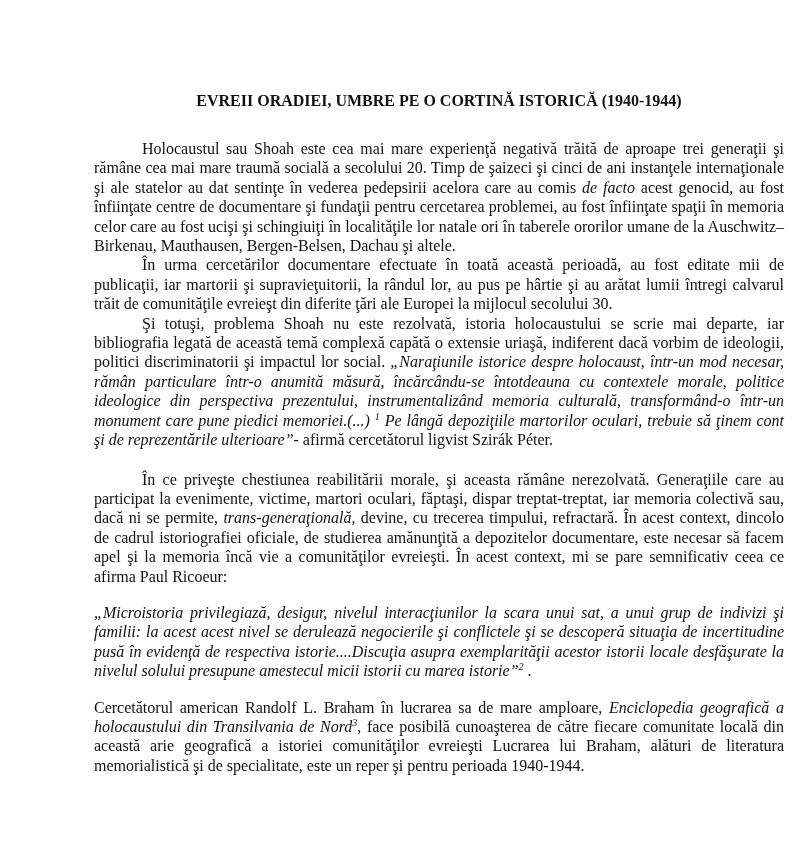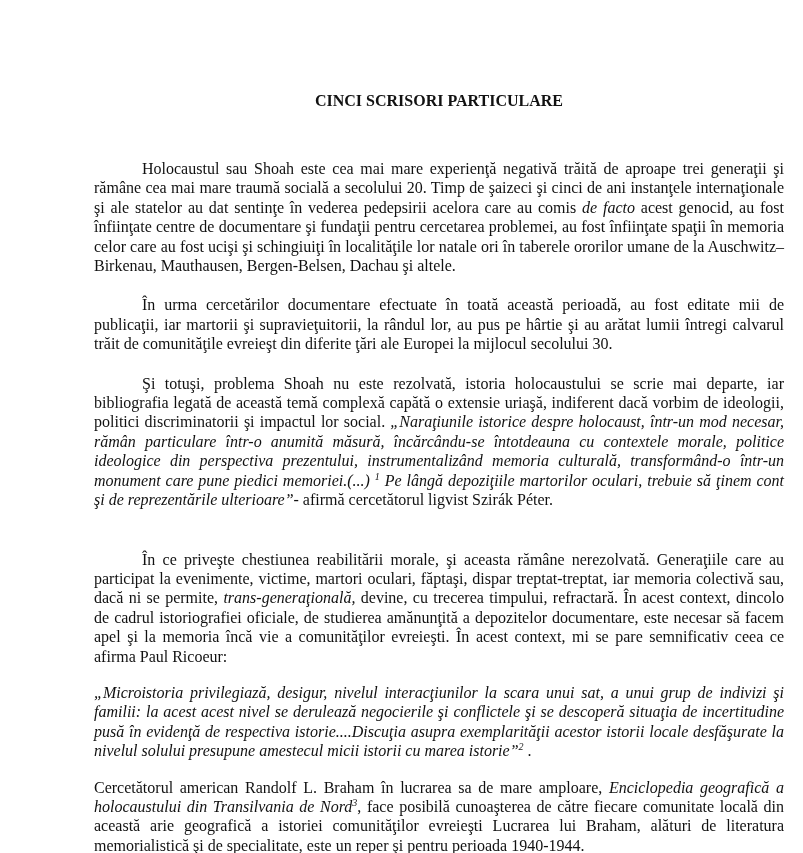--- a/index.html
+++ b/index.html
@@ -1,32 +1,32 @@
 <!DOCTYPE html>
 <html><head>
 <meta charset="utf-8">
 <style>
   html, body { margin: 0; padding: 0; background: #ffffff; }
   body { width: 803px; height: 853px; overflow: hidden; position: relative;
          font-family: "Liberation Serif", "DejaVu Serif", serif; color: #111; }
   .page { position: absolute; left: 94px; top: 91px; width: 690px; }
   .title { text-align: center; font-weight: bold; font-size: 16px; line-height: 19px; margin: 0; }
   p { margin: 0; font-size: 16px; line-height: 19.4px; text-align: justify; }
-  .indent { text-indent: 48px; margin-top: 20px; }
+  .indent { text-indent: 48px; }
   .i { font-style: italic; }
   sup { font-size: 10px; line-height: 0; vertical-align: super; }
   .gap1 { height: 29px; }
   .gap2 { height: 20px; }
   .gap3 { height: 17px; }
 </style>
 </head>
 <body>
 
 <div class="page">
-  <p class="title">CINCI SCRISORI PARTICULARE</p>
+  <p class="title">EVREII ORADIEI, UMBRE PE O CORTINĂ ISTORICĂ (1940-1944)</p>
 
   <div class="gap1"></div>
 
   <p class="indent"><span>Holocaustul sau Shoah este cea mai mare experienţă negativă trăită de aproape trei generaţii şi rămâne cea mai mare traumă socială a secolului 20. Timp de şaizeci şi cinci de ani instanţele internaţionale şi ale statelor au dat sentinţe în vederea pedepsirii acelora care au comis </span><span class="i">de facto</span><span> acest genocid, au fost înfiinţate centre de documentare şi fundaţii pentru cercetarea problemei, au fost înfiinţate spaţii în memoria celor care au fost ucişi şi schingiuiţi  în localităţile lor natale ori în taberele ororilor umane de la Auschwitz–Birkenau, Mauthausen, Bergen-Belsen, Dachau şi altele.</span></p>
 
   <p class="indent">În urma cercetărilor documentare efectuate în toată această perioadă, au fost editate mii de publicaţii, iar martorii şi supravieţuitorii, la rândul lor, au pus pe hârtie şi au arătat lumii întregi calvarul trăit de comunităţile evreieşt din diferite ţări ale Europei la mijlocul secolului 30.</p>
 
   <p class="indent"><span>Şi totuşi, problema Shoah nu este rezolvată, istoria holocaustului se scrie mai departe, iar bibliografia legată de această temă complexă capătă o extensie uriaşă, indiferent dacă vorbim de ideologii, politici discriminatorii şi impactul lor social. </span><span class="i">„Naraţiunile istorice despre holocaust, într-un mod necesar, rămân particulare într-o anumită măsură, încărcându-se întotdeauna cu contextele morale, politice ideologice din perspectiva prezentului, instrumentalizând memoria culturală, transformând-o într-un monument care pune piedici memoriei.(...) </span><sup class="i">1</sup><span class="i"> Pe lângă depoziţiile martorilor oculari, trebuie să ţinem cont şi de reprezentările ulterioare”</span><span>- afirmă cercetătorul ligvist Szirák Péter.</span></p>
 
   <div class="gap2"></div>

